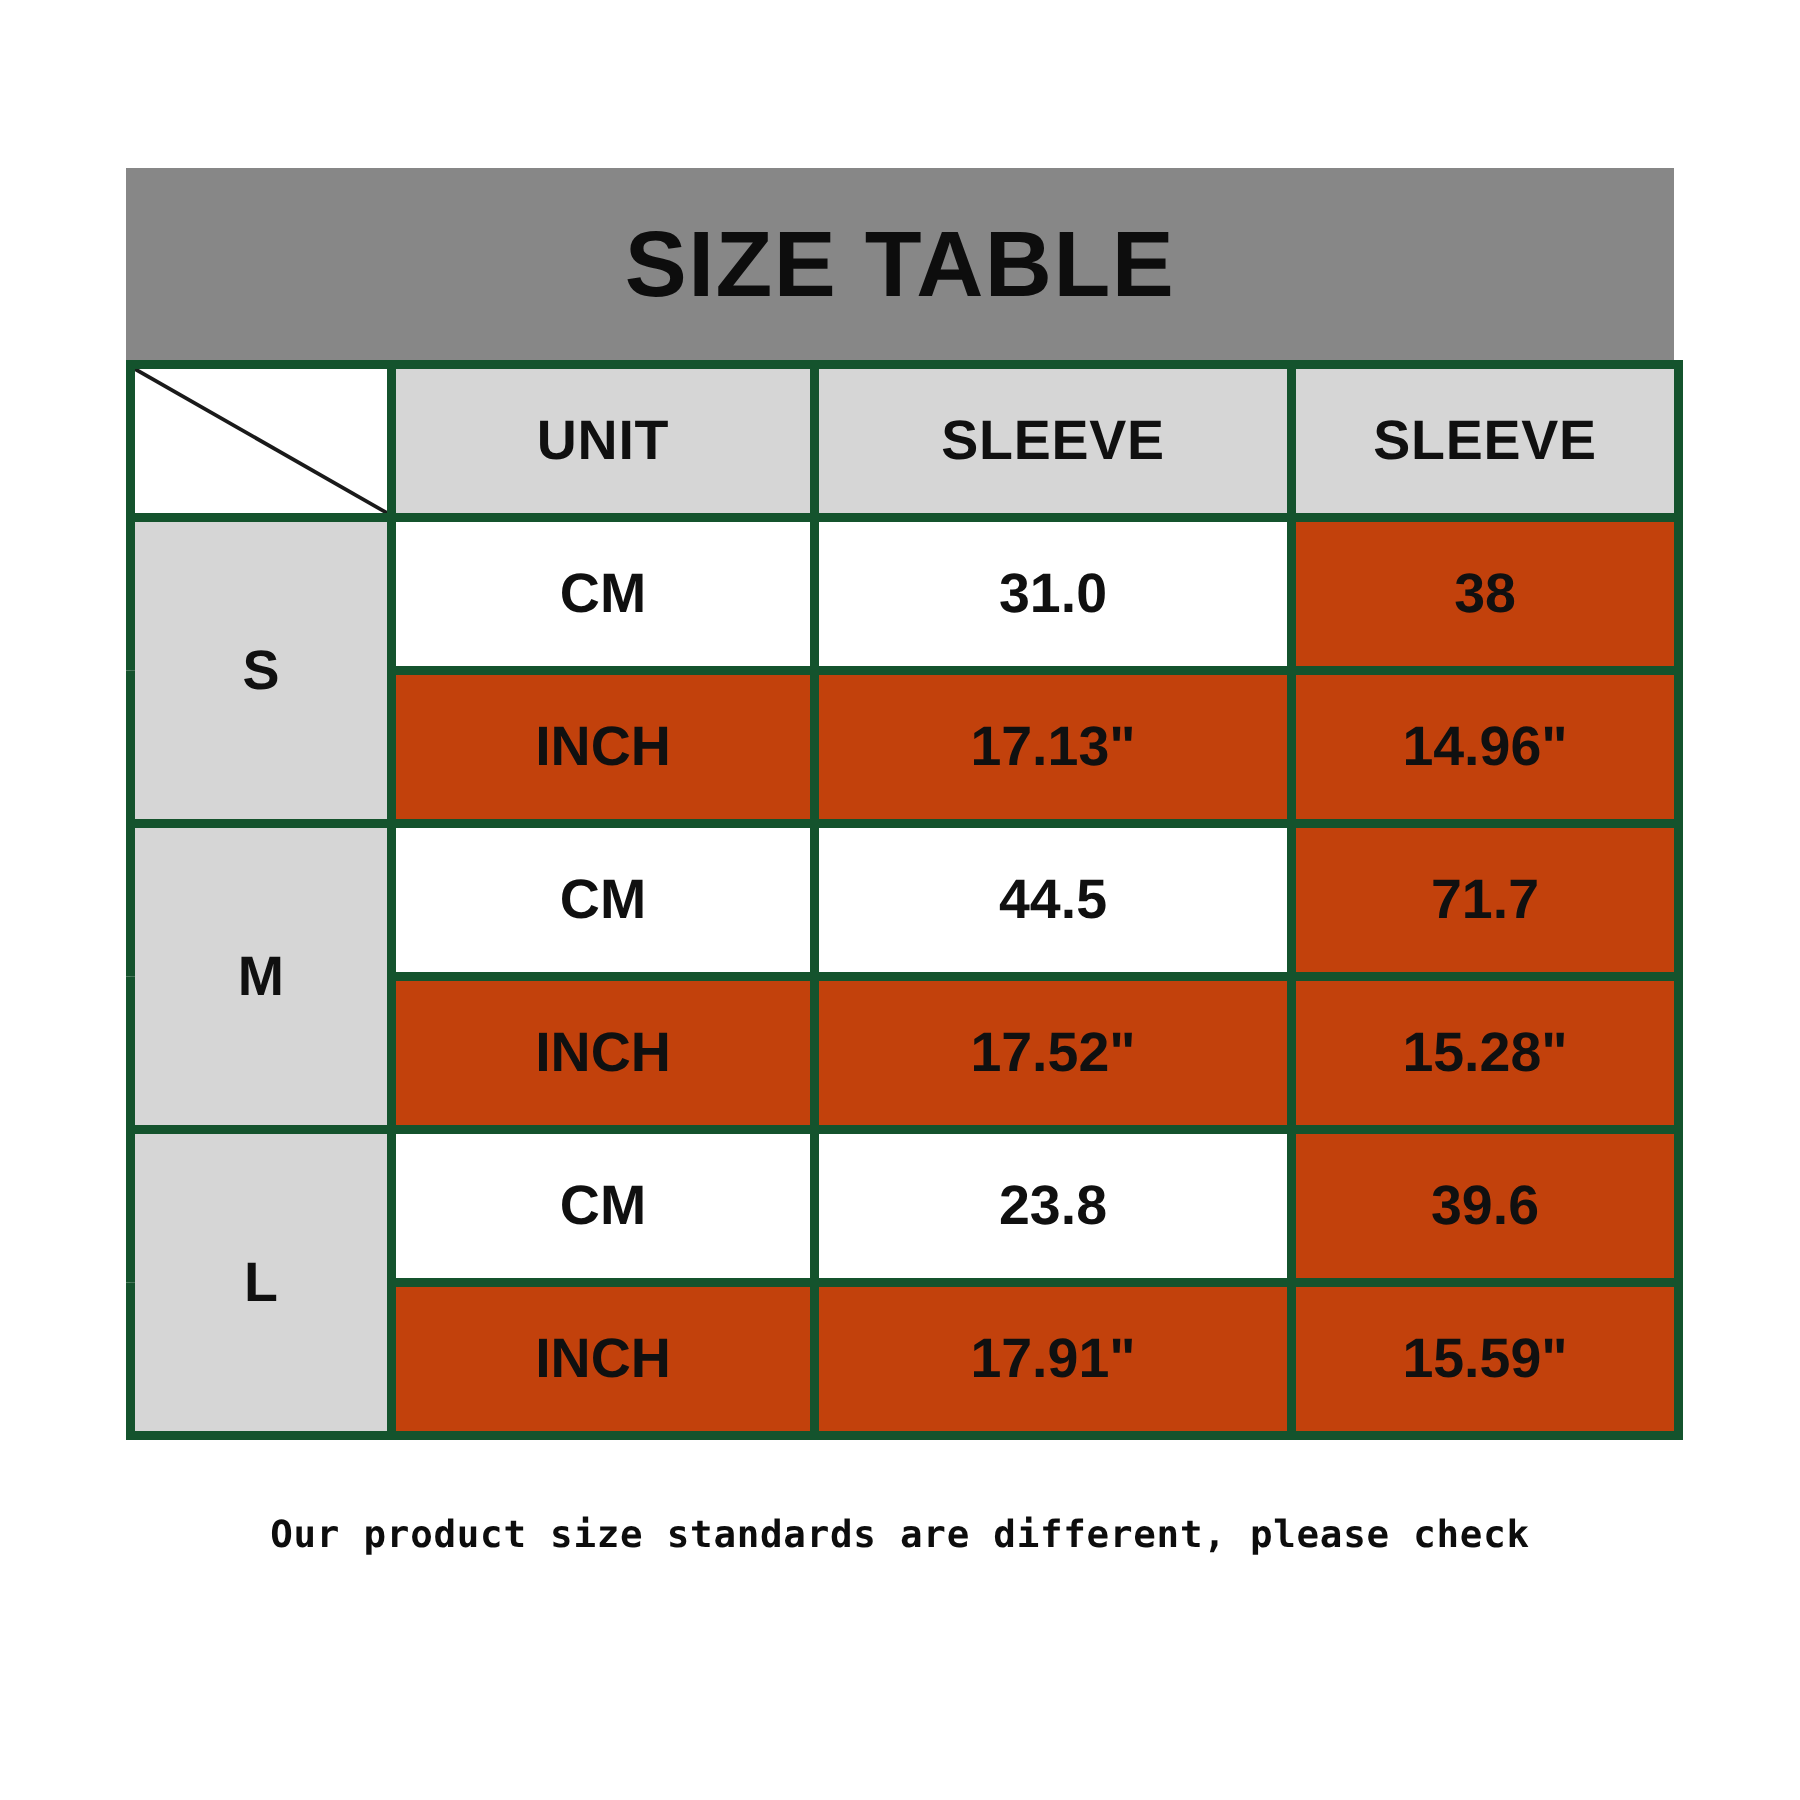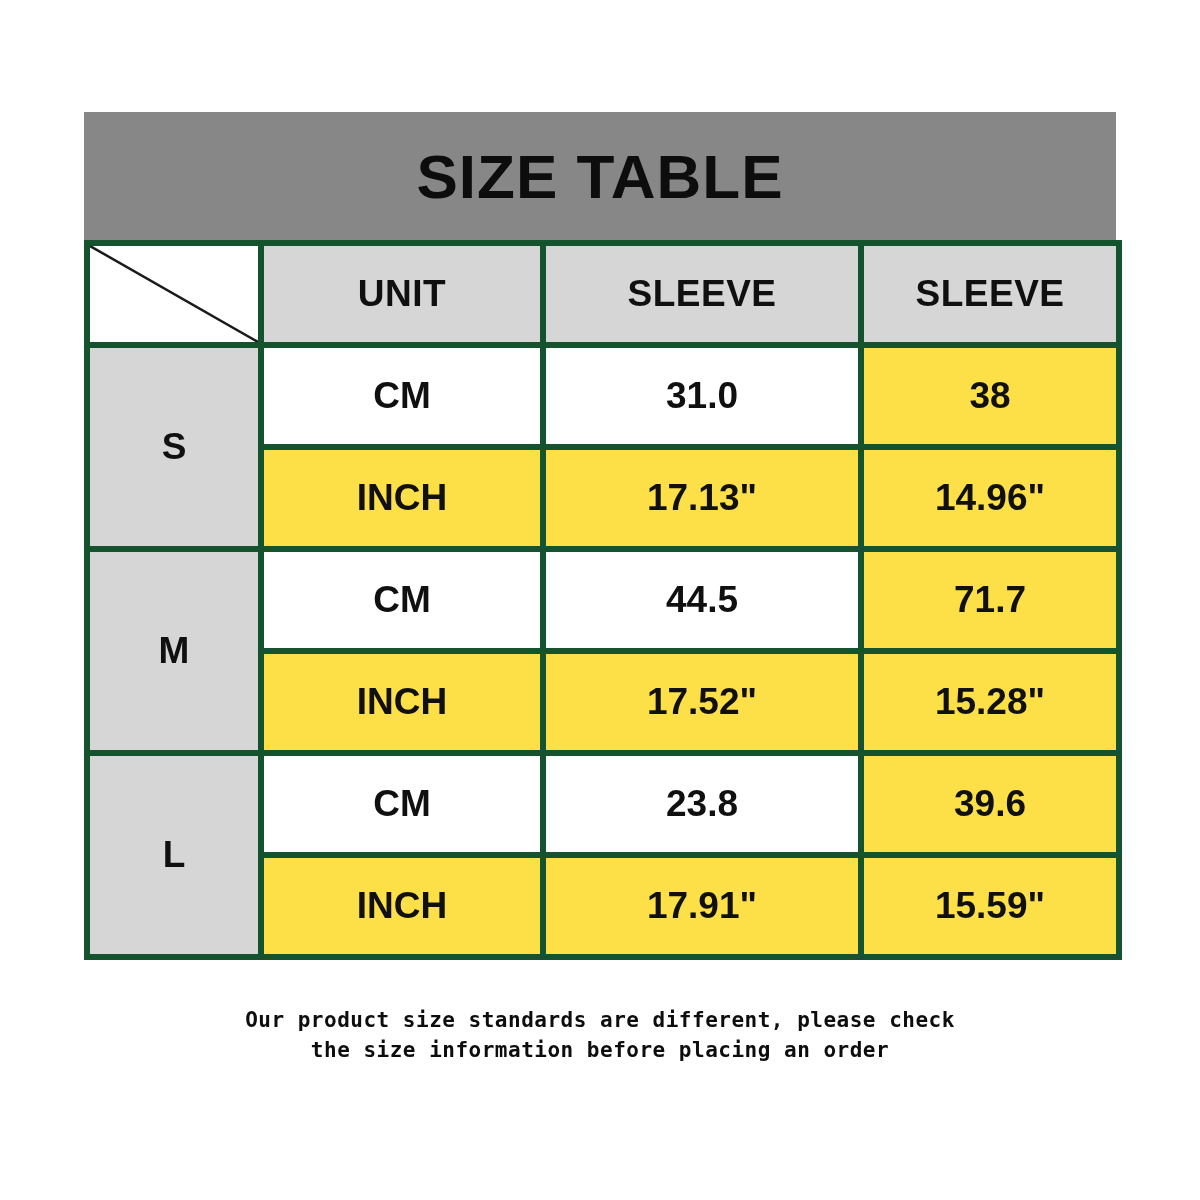--- a/index.html
+++ b/index.html
@@ -61,21 +61,21 @@
     color: #101010;
     padding: 0;
     height: 96px;
   }
 
   .col-size { width: 174px; }
   .col-unit { width: 282px; }
   .col-length { width: 318px; }
   .col-sleeve { width: 258px; }
 
-  .shade { background: #fde047; }
+  .shade { background: #c2410c; }
   .white { background: #ffffff; margin-left: 36px; }
 
   
   .corner {
     position: relative;
     background: #ffffff;
     height: 124px;
     padding: 0;
   }
   .corner svg {
@@ -99,21 +99,21 @@
     font-size: 40px;
   }
 
   .note {
     position: absolute;
     left: 0;
     top: 1005px;
     width: 1200px;
     text-align: center;
     font-family: "DejaVu Sans Mono", monospace;
-    font-size: 21px;
+    font-size: 25px;
     font-weight: 700;
     line-height: 1.45;
     color: #0d0d0d;
     letter-spacing: 0.5px;
   }
   .note div { white-space: nowrap; }
 </style>
 </head>
 <body>
 
@@ -178,16 +178,15 @@
           <td class="shade">INCH</td>
           <td class="shade">17.91"</td>
           <td class="shade">15.59"</td>
         </tr>
       </tbody>
     </table>
   </div>
 
   <div class="note">
     <div>Our product size standards are different, please check</div>
-    <div>the size information before placing an order</div>
   </div>
 
 </div>
 
 </body></html>

